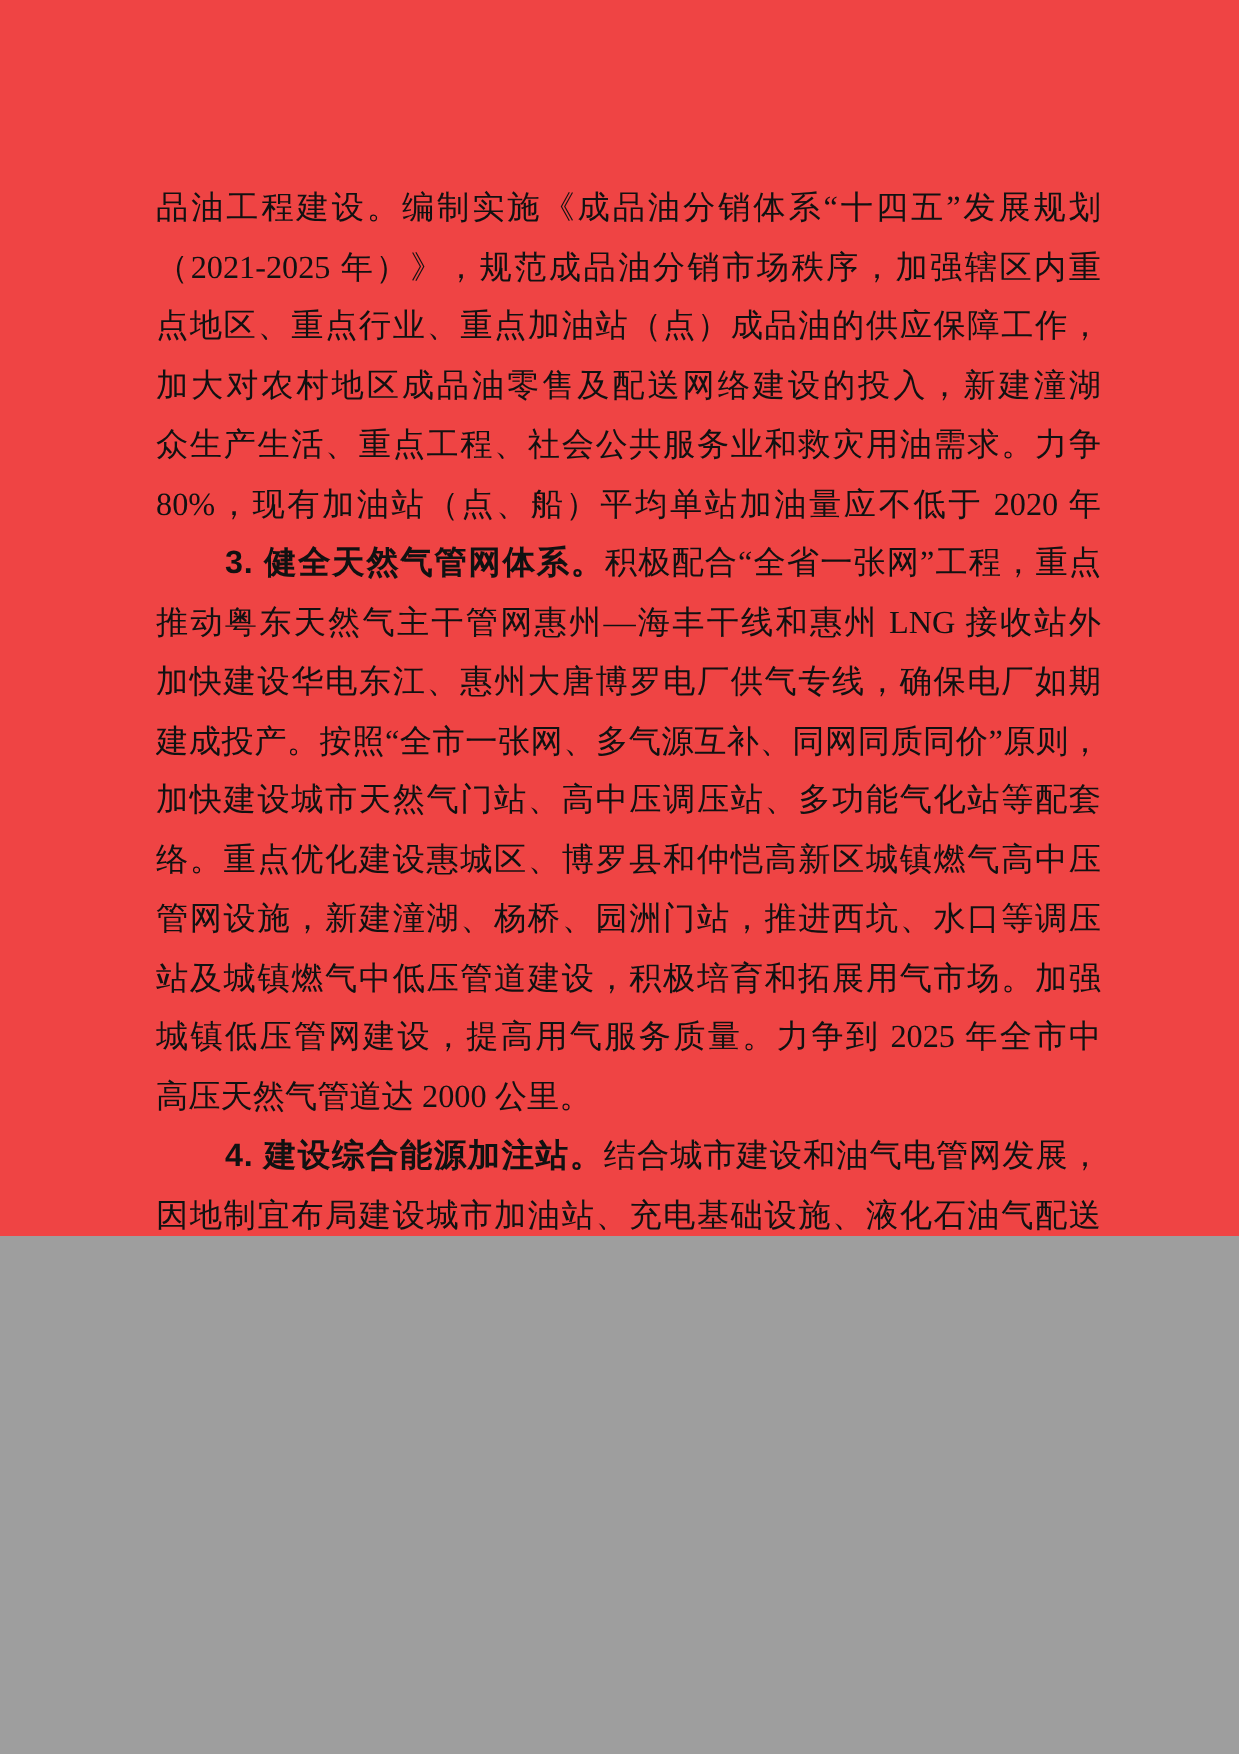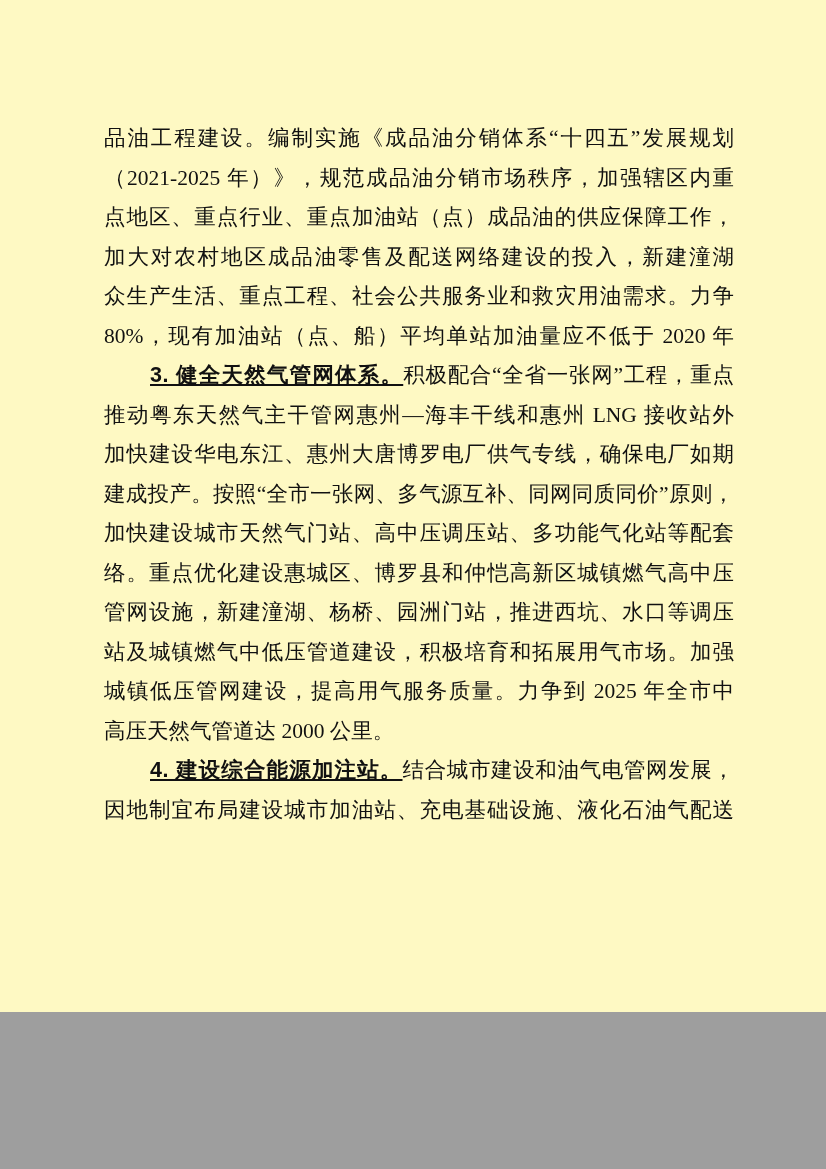--- a/index.html
+++ b/index.html
@@ -3,23 +3,23 @@
 <meta charset="utf-8">
 <style>
   html, body {
     margin: 0;
     padding: 0;
     background: #9e9e9e;
   }
   .page {
     position: relative;
     width: 826px;
-    height: 1012px;
+    height: 824px;
     margin: 0 auto;
-    background: #fef9c3;
+    background: #ef4444;
     overflow: hidden;
     font-family: "Liberation Serif", "DejaVu Serif", serif;
     color: #111111;
   }
   .text-block {
     position: absolute;
     left: 104px;
     top: 119px;
     width: 630px;
   }
@@ -36,21 +36,20 @@
   .line.last {
     text-align-last: left;
   }
   .line.indent {
     text-indent: 46px;
   }
   .lead {
     font-weight: 700;
     font-family: "Liberation Sans", "DejaVu Sans", sans-serif;
     letter-spacing: 0.5px;
-    text-decoration: underline;
   }
   .page-number {
     position: absolute;
     left: 0;
     right: 0;
     top: 1056px;
     text-align: right;
     font-size: 16px;
     color: #222222;
   }

